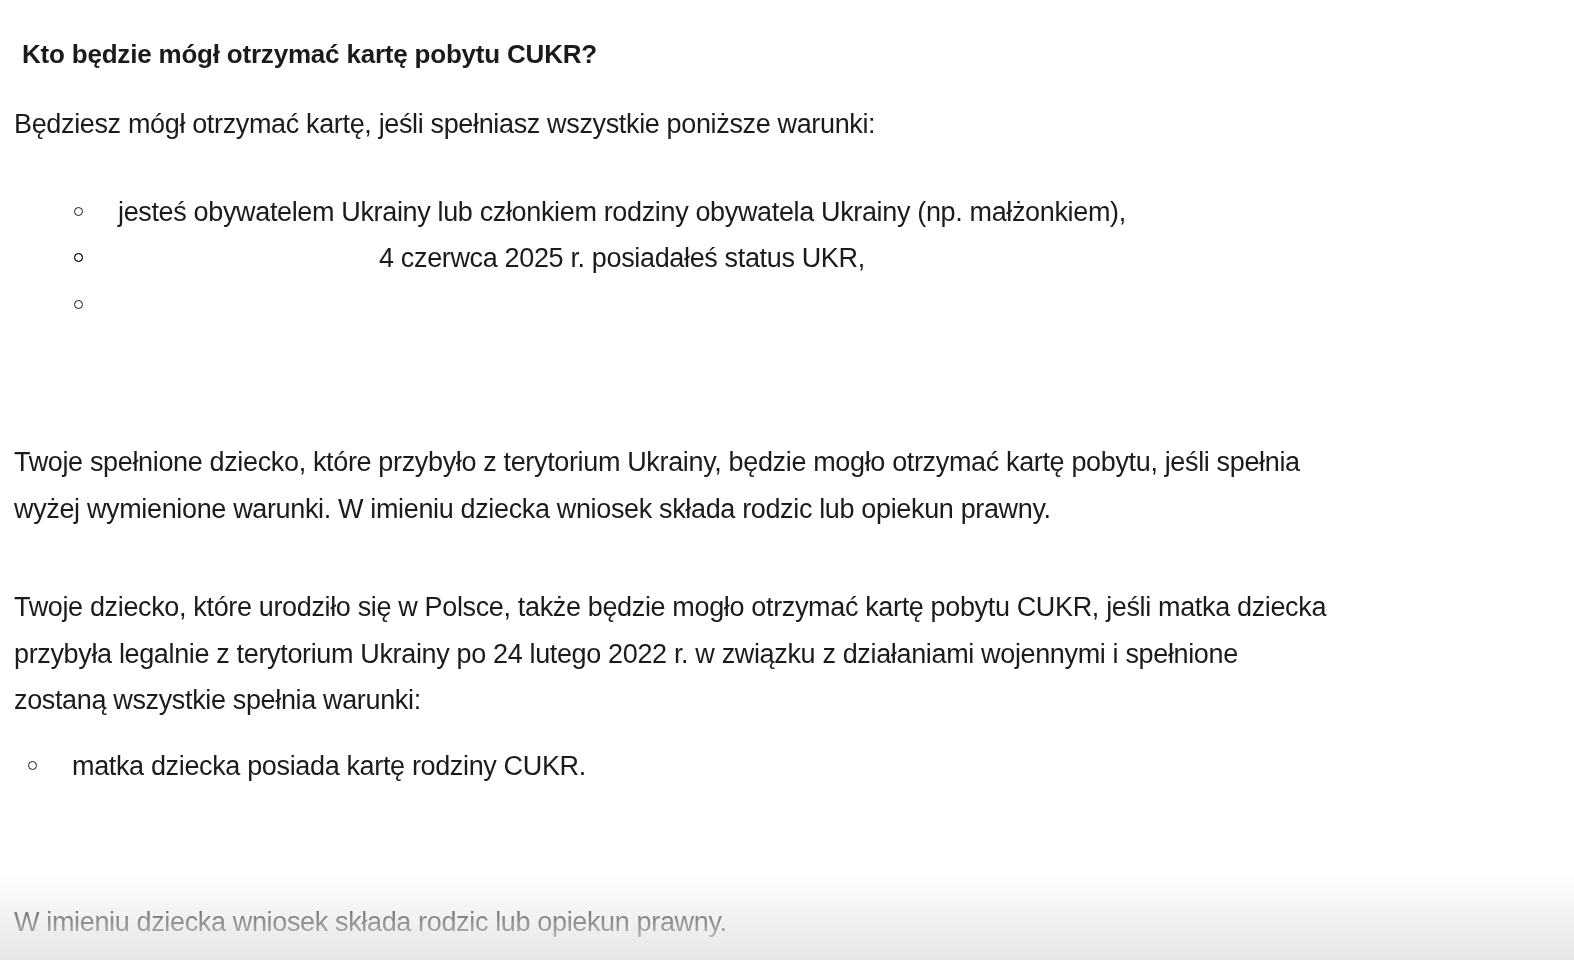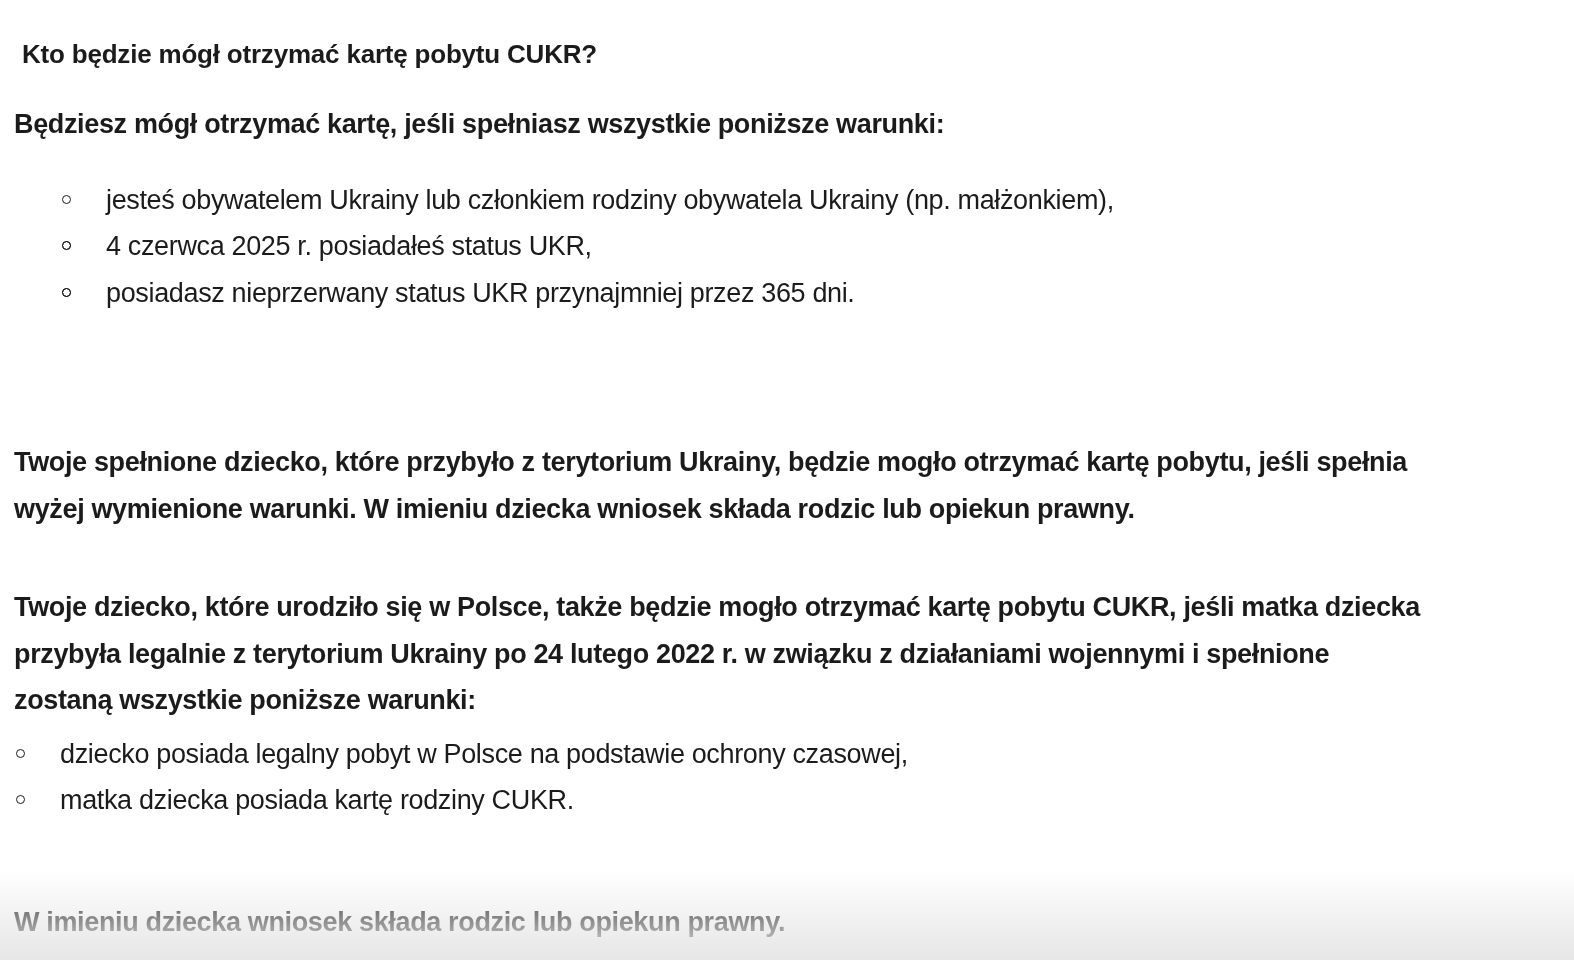--- a/index.html
+++ b/index.html
@@ -31,27 +31,27 @@
       margin: 8px;
       line-height: 38px;
     }
     .para {
       position: absolute;
       left: 0;
       margin: 0;
       font-size: 27px;
       line-height: 46.5px;
       letter-spacing: -0.35px;
-      font-weight: bold;
     }
     .list {
       position: absolute;
-      margin: 0;
+      margin: 12px;
       padding: 0;
       list-style: none;
+      text-align: center;
     }
     .list li {
       position: relative;
       font-size: 27px;
       line-height: 46.3px;
       letter-spacing: -0.35px;
     }
     .bullet {
       position: absolute;
       width: 9px;
@@ -95,42 +95,34 @@
     <li>
       <span class="bullet"></span>
     </li>
     <li>
       <span class="bullet"></span>
       <span>4 czerwca 2025 r. posiadałeś status UKR,</span>
     </li>
     <li>
       <span class="bullet"></span>
     </li>
-    <li>
-      <span class="bullet"></span>
-      <span>posiadasz nieprzerwany status UKR przynajmniej przez 365 dni.</span>
-    </li>
   </ul>
 
   <p class="para p2">
     <span>Twoje spełnione dziecko, które przybyło z terytorium Ukrainy, będzie mogło otrzymać kartę pobytu, jeśli spełnia</span><br>
     <span>wyżej wymienione warunki. W imieniu dziecka wniosek składa rodzic lub opiekun prawny.</span>
   </p>
 
   <p class="para p3">
     <span>Twoje dziecko, które urodziło się w Polsce, także będzie mogło otrzymać kartę pobytu CUKR, jeśli matka dziecka</span><br>
     <span>przybyła legalnie z terytorium Ukrainy po 24 lutego 2022 r. w związku z działaniami wojennymi i spełnione</span><br>
-    <span>zostaną wszystkie poniższe warunki:</span>
+    <span>zostaną wszystkie spełnia warunki:</span>
   </p>
 
   <ul class="list list-2">
-    <li>
-      <span class="bullet"></span>
-      <span>dziecko posiada legalny pobyt w Polsce na podstawie ochrony czasowej,</span>
-    </li>
     <li>
       <span class="bullet"></span>
       <span>matka dziecka posiada kartę rodziny CUKR.</span>
     </li>
   </ul>
 
   <p class="para p4">W imieniu dziecka wniosek składa rodzic lub opiekun prawny.</p>
 </div>
 
 <div class="bottom-fade"></div>

